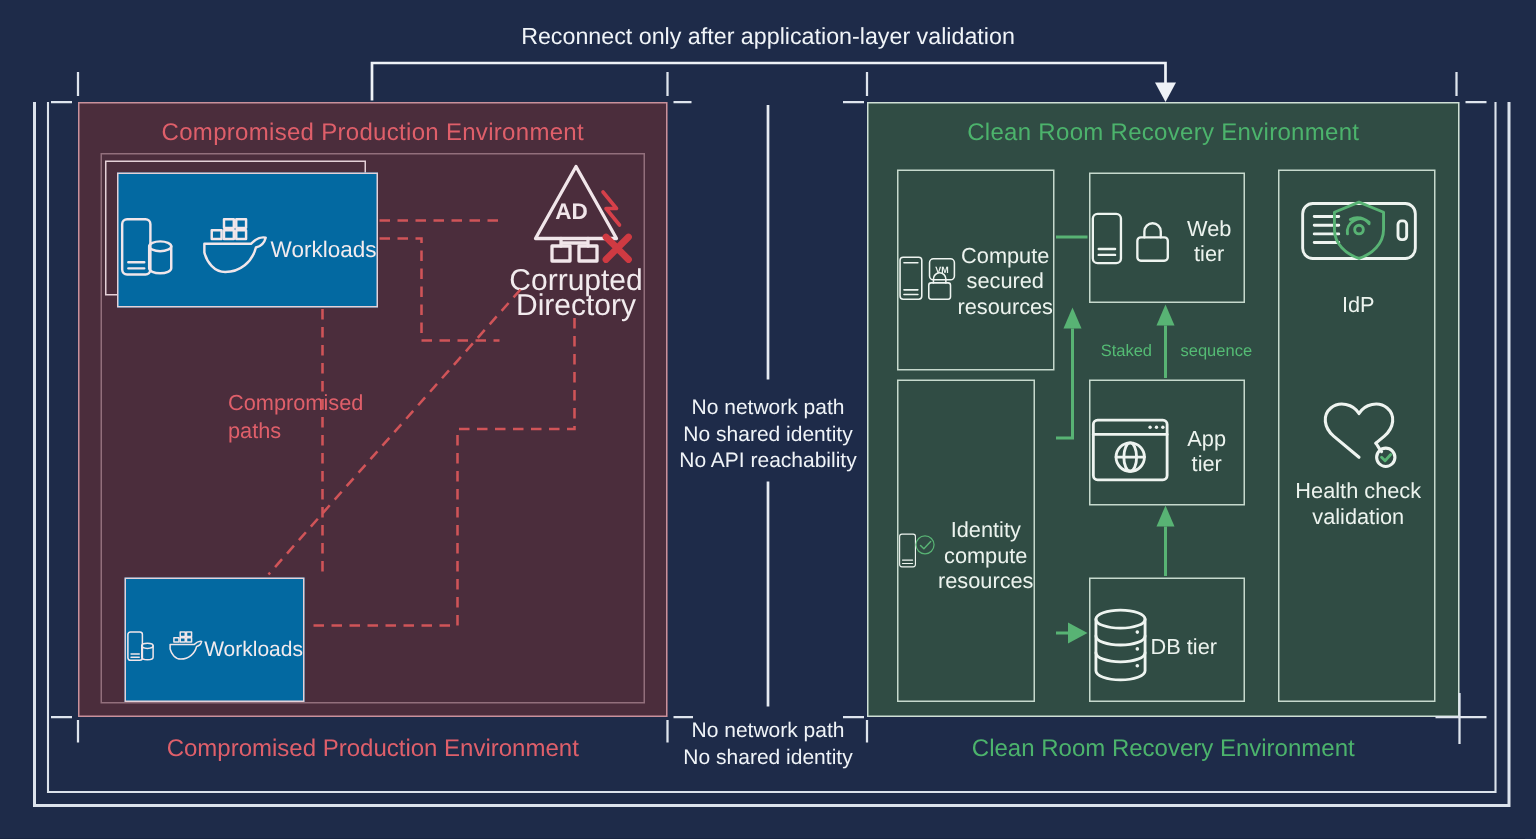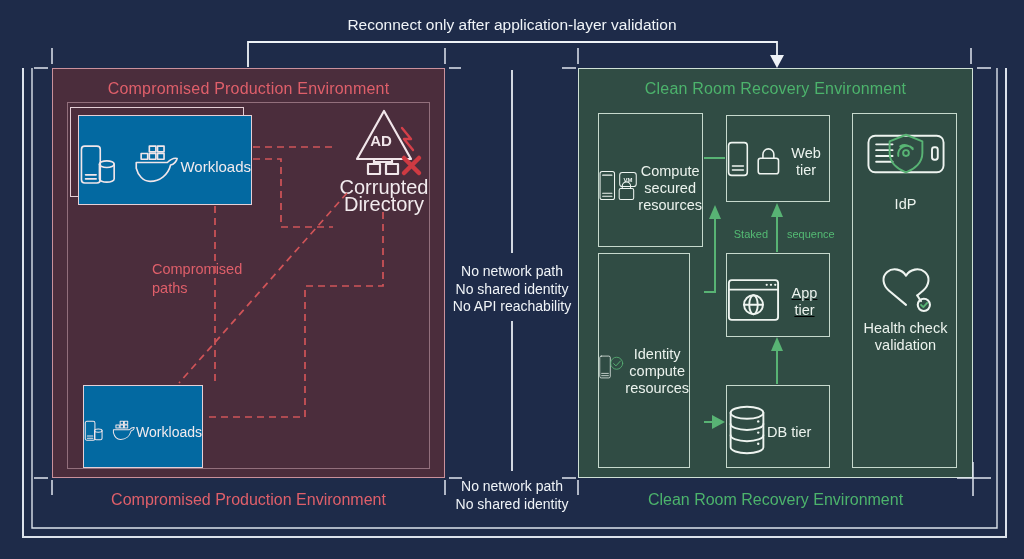--- a/index.html
+++ b/index.html
@@ -150,21 +150,21 @@
   <div class="node greenline" style="left:726px;top:115px;width:104px;height:87px;">
     <svg width="66" height="44" viewBox="0 0 72 46" fill="none" stroke="#eef4f0" stroke-width="2" stroke-linecap="round" stroke-linejoin="round">
       <rect x="2" y="2" width="24" height="42" rx="4"></rect>
       <path d="M7 32 H21 M7 37 H21"></path>
       <path d="M46 22 v-5 a7 7 0 0 1 14 0 v5"></path>
       <rect x="40" y="22" width="26" height="20" rx="3"></rect>
     </svg>
     <div class="g-label" style="margin-top:6px;">Web tier</div>
   </div>
 
-  <div class="node greenline" style="left:726px;top:253px;width:104px;height:84px;padding-top:9px;text-decoration:underline;">
+  <div class="node greenline" style="left:726px;top:253px;width:104px;height:84px;padding-top:9px;">
     <svg width="54" height="44" viewBox="0 0 56 46" fill="none" stroke="#eef4f0" stroke-width="2" stroke-linecap="round" stroke-linejoin="round">
       <rect x="2" y="2" width="52" height="42" rx="3"></rect>
       <path d="M2 12 H54"></path>
       <circle cx="42" cy="7" r="1.2" fill="#eef4f0" stroke="none"></circle>
       <circle cx="46.5" cy="7" r="1.2" fill="#eef4f0" stroke="none"></circle>
       <circle cx="51" cy="7" r="1.2" fill="#eef4f0" stroke="none"></circle>
       <circle cx="28" cy="28" r="10"></circle>
       <ellipse cx="28" cy="28" rx="4.5" ry="10"></ellipse>
       <path d="M18 28 H38"></path>
     </svg>

